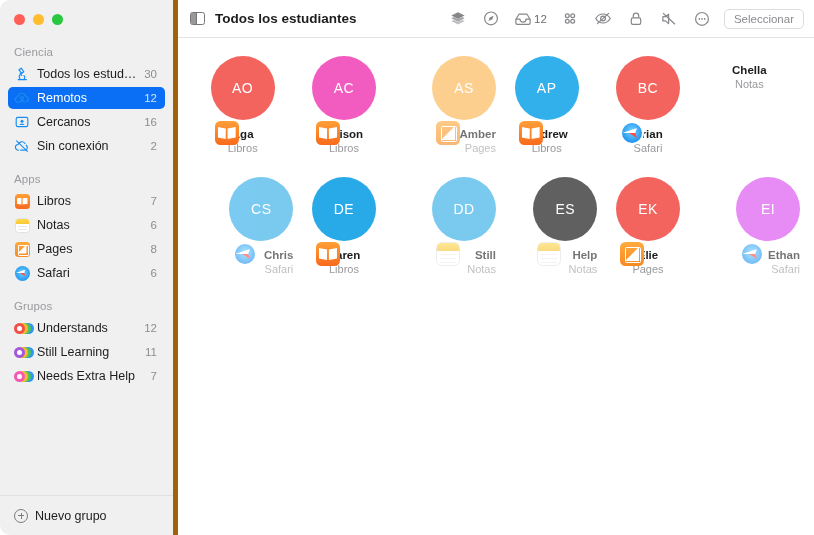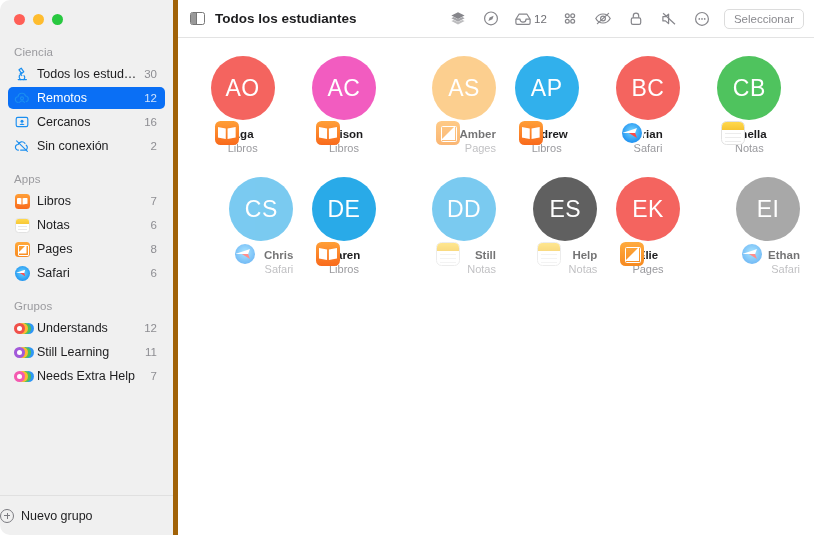--- a/index.html
+++ b/index.html
@@ -126,20 +126,21 @@
   .grp-ico .d1::after{
     content:""; position:absolute; left:3px; top:3px; width:5px; height:5px;
     border-radius:50%; background:#fff;
   }
 
   
   .sb-footer {
     height: 40px;
     display: flex;
     align-items: center;
+    padding-left: 14px;
     gap: 7px;
     border-top: 1px solid #e0e0e0;
   }
   .plus-circle {
     width: 14px; height: 14px; border-radius: 50%;
     border: 1.2px solid #7b7b80;
     position: relative;
     flex: 0 0 14px;
   }
   .plus-circle::before, .plus-circle::after {
@@ -211,21 +212,21 @@
     flex-direction: column;
     align-items: center;
     cursor: default;
   }
   .card.dim { opacity: 0.62; align-items: flex-end; }
   .avatar-wrap { position: relative; width: 64px; height: 64px; }
   .avatar {
     width: 64px; height: 64px; border-radius: 50%;
     display: flex; align-items: center; justify-content: center;
     color: #fff;
-    font-size: 23px;
+    font-size: 14px;
     font-weight: 400;
     letter-spacing: 0.5px;
   }
   .badge {
     position: absolute;
     right: -4px; bottom: -1px;
     width: 24px; height: 24px;
     border-radius: 5.5px;
   }
   .badge.badge-round { border-radius: 50%; }
@@ -554,24 +555,20 @@
           </div>
           <div class="card">
             <div class="avatar-wrap">
               <div class="avatar" style="background: rgb(244, 100, 95);">BC</div>
               <div class="badge bg-safari badge-round"></div>
             </div>
             <div class="card-name">Brian</div>
             <div class="card-app">Safari</div>
           </div>
           <div class="card">
-            <div class="avatar-wrap">
-              <div class="avatar" style="background: rgb(79, 195, 94);">CB</div>
-              <div class="badge bg-notes"></div>
-            </div>
             <div class="card-name">Chella</div>
             <div class="card-app">Notas</div>
           </div>
           <div class="card dim">
             <div class="avatar-wrap">
               <div class="avatar" style="background: rgb(41, 170, 232);">CS</div>
               <div class="badge bg-safari badge-round"></div>
             </div>
             <div class="card-name">Chris</div>
             <div class="card-app">Safari</div>
@@ -603,21 +600,21 @@
           <div class="card">
             <div class="avatar-wrap">
               <div class="avatar" style="background: rgb(244, 100, 95);">EK</div>
               <div class="badge bg-pages"></div>
             </div>
             <div class="card-name">Elie</div>
             <div class="card-app">Pages</div>
           </div>
           <div class="card dim">
             <div class="avatar-wrap">
-              <div class="avatar" style="background: #737373;">EI</div>
+              <div class="avatar" style="background: #d946ef;">EI</div>
               <div class="badge bg-safari badge-round"></div>
             </div>
             <div class="card-name">Ethan</div>
             <div class="card-app">Safari</div>
           </div>
         </div>
     </div>
   </div>
 </div>
 

